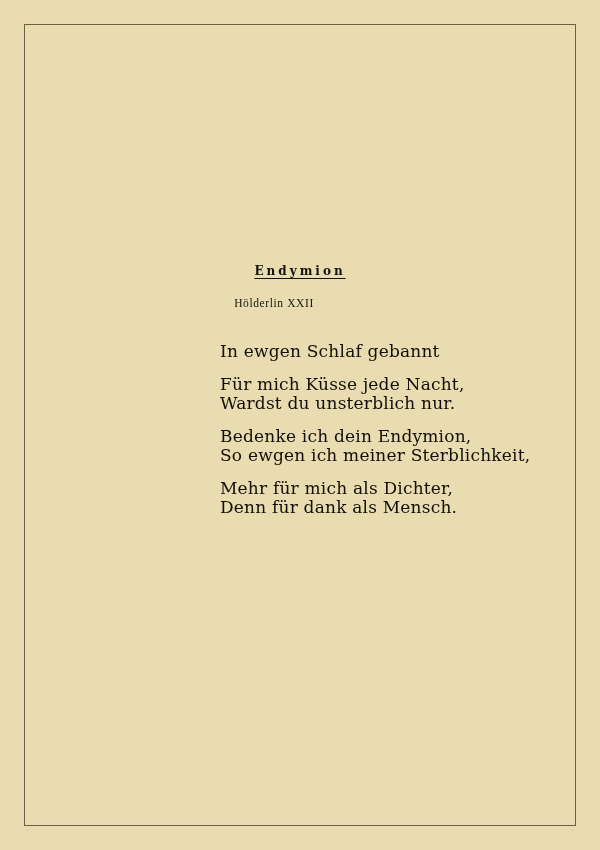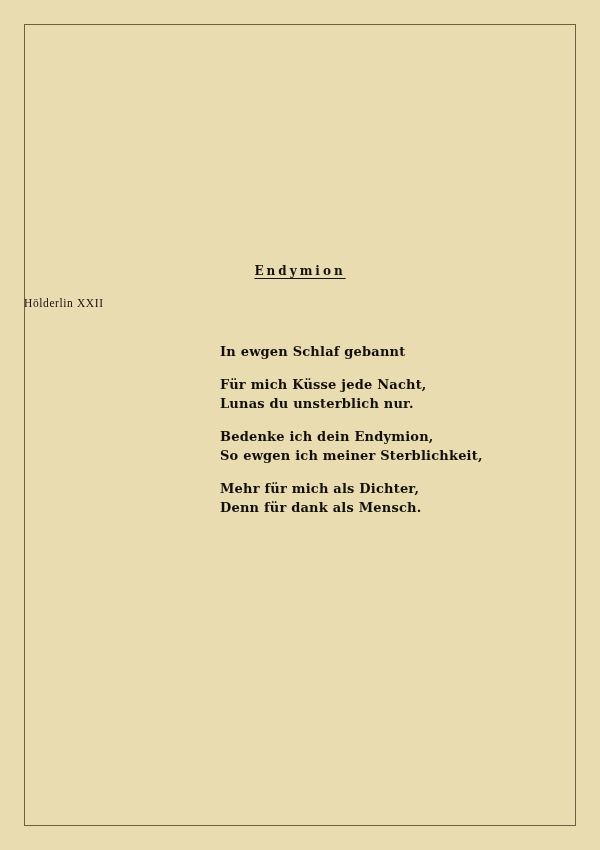--- a/index.html
+++ b/index.html
@@ -51,43 +51,43 @@
     letter-spacing: 3px;
     color: #16120c;
     text-decoration: underline;
     text-underline-offset: 3px;
   }
   .poem-author {
     position: absolute;
     left: 0;
     top: 273px;
     width: 500px;
-    text-align: left;
+    text-align: center;
     font-family: "Liberation Serif", serif;
     font-size: 11.5px;
     letter-spacing: 0.6px;
     color: #16120c;
   }
   .poem-body {
     position: absolute;
     left: 196px;
     top: 318px;
     width: 330px;
     color: #120f09;
   }
   .stanza {
     margin-bottom: 14px;
   }
   .stanza:last-child {
     margin-bottom: 0;
   }
   .verse {
     font-family: "DejaVu Serif", serif;
-    font-weight: bold;
-    font-size: 13px;
+    font-weight: normal;
+    font-size: 17px;
     line-height: 19px;
     letter-spacing: 0.2px;
     white-space: pre;
     color: #120f09;
   }
 </style>
 </head>
 <body>
 
 <div class="page">
@@ -101,21 +101,21 @@
     <div class="poem-author">Hölderlin XXII</div>
 
     <div class="poem-body">
 
       <div class="stanza">
         <div class="verse">In ewgen Schlaf gebannt</div>
       </div>
 
       <div class="stanza">
         <div class="verse">Für mich Küsse jede Nacht,</div>
-        <div class="verse">Lunas du unsterblich nur.</div>
+        <div class="verse">Wardst du unsterblich nur.</div>
       </div>
 
       <div class="stanza">
         <div class="verse">Bedenke ich dein Endymion,</div>
         <div class="verse">So ewgen ich meiner Sterblichkeit,</div>
       </div>
 
       <div class="stanza">
         <div class="verse">Mehr für mich als Dichter,</div>
         <div class="verse">Denn für dank als Mensch.</div>

